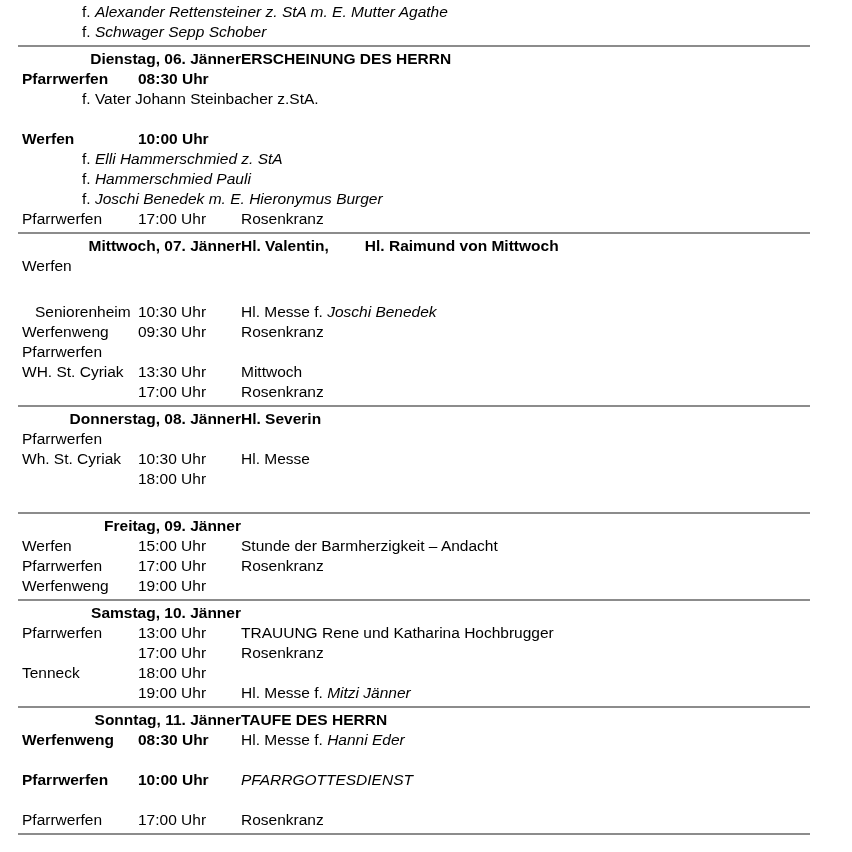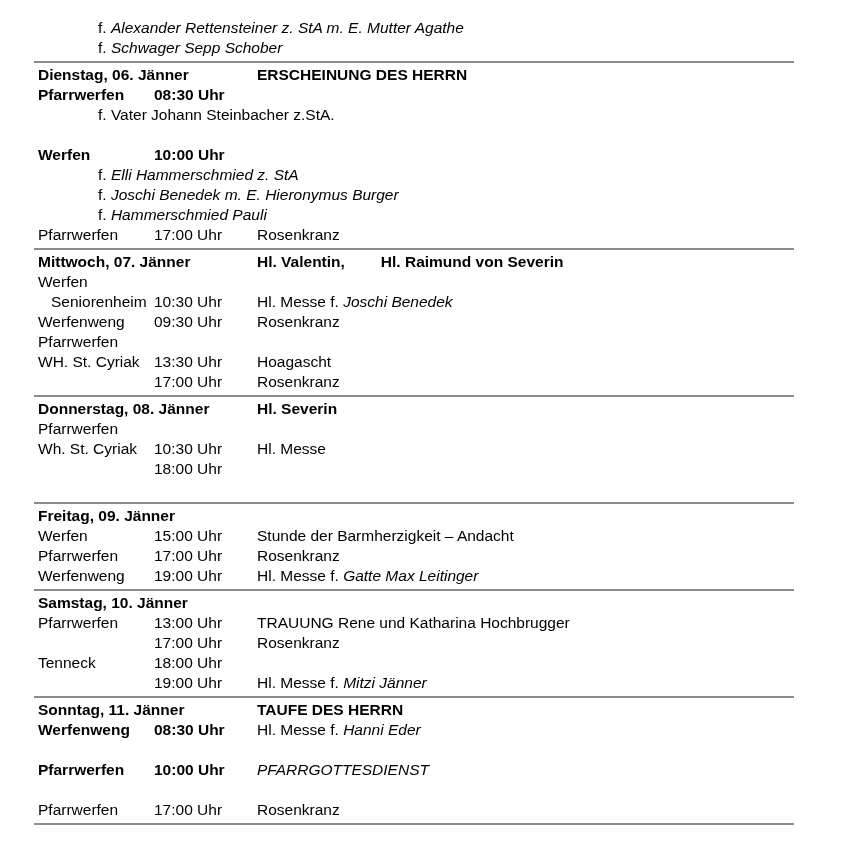--- a/index.html
+++ b/index.html
@@ -12,21 +12,21 @@
     height: 852px;
     font-family: "Liberation Sans", sans-serif;
     color: #000000;
     overflow: hidden;
   }
   #sheet {
     position: relative;
     width: 852px;
     height: 852px;
     box-sizing: border-box;
-    padding: 16px;
+    padding: 0;
   }
 
   
   .rule {
     height: 0;
     border-top: 2px solid #8c8c8c;
     margin: 0 42px 0 18px;
   }
   .rule.thin { border-top-width: 2px; }
 
@@ -51,38 +51,38 @@
   }
   .col-event {
     flex: 1 1 auto;
     white-space: nowrap;
   }
 
   
   .row.day .col-place,
   .row.day .col-time,
   .row.day .col-event { font-weight: bold; }
-  .row.day .col-place { width: 241px; flex: 0 0 241px; }
+  .row.day .col-place { width: 241px; flex: 0 0 241px; text-align: right; }
 
   .row.bold .col-place,
   .row.bold .col-time,
   .row.bold .col-event { font-weight: bold; }
 
   
   .feast-gap { display: inline-block; width: 36px; }
 
   
   .row.intention { line-height: 20px; }
   .row.intention .col-event {
     padding-left: 82px;
   }
   .it { font-style: italic; }
 
   
-  .indent { padding-left: 35px !important; }
+  .indent { padding-left: 35px !important; margin-top: 26px; }
   .spacer-md { height: 20px; }
 
   .block { padding: 2px 0 3px 0; }
 </style>
 </head>
 <body>
 
 <div id="sheet">
   <div id="content">
       <div class="block">
@@ -108,36 +108,36 @@
         </div>
         <div class="spacer-md"></div>
         <div class="row bold">
           <div class="col-place">Werfen</div>
           <div class="col-time">10:00 Uhr</div>
         </div>
         <div class="row intention">
           <div class="col-event">f. <span class="it">Elli Hammerschmied z. StA</span></div>
         </div>
         <div class="row intention">
+          <div class="col-event">f. <span class="it">Hammerschmied Pauli</span></div>
+        </div>
+        <div class="row intention">
           <div class="col-event">f. <span class="it">Joschi Benedek m. E. Hieronymus Burger</span></div>
         </div>
-        <div class="row intention">
-          <div class="col-event">f. <span class="it">Hammerschmied Pauli</span></div>
-        </div>
         <div class="row">
           <div class="col-place">Pfarrwerfen</div>
           <div class="col-time">17:00 Uhr</div>
           <div class="col-event">Rosenkranz</div>
         </div>
       </div>
       <div class="rule thin"></div>
       <div class="block">
         <div class="row day">
           <div class="col-place">Mittwoch, 07. Jänner</div>
-          <div class="col-event">Hl. Valentin,<span class="feast-gap"></span><span>Hl. Raimund von Severin</span></div>
+          <div class="col-event">Hl. Valentin,<span class="feast-gap"></span><span>Hl. Raimund von Mittwoch</span></div>
         </div>
         <div class="row">
           <div class="col-place">Werfen</div>
           <div class="col-time"></div>
           <div class="col-event"></div>
         </div>
         <div class="row">
           <div class="col-place indent">Seniorenheim</div>
           <div class="col-time">10:30 Uhr</div>
           <div class="col-event">Hl. Messe f. <span class="it">Joschi Benedek</span></div>
@@ -148,21 +148,21 @@
           <div class="col-event">Rosenkranz</div>
         </div>
         <div class="row">
           <div class="col-place">Pfarrwerfen</div>
           <div class="col-time"></div>
           <div class="col-event"></div>
         </div>
         <div class="row">
           <div class="col-place">WH. St. Cyriak</div>
           <div class="col-time">13:30 Uhr</div>
-          <div class="col-event">Hoagascht</div>
+          <div class="col-event">Mittwoch</div>
         </div>
         <div class="row">
           <div class="col-place"></div>
           <div class="col-time">17:00 Uhr</div>
           <div class="col-event">Rosenkranz</div>
         </div>
       </div>
       <div class="rule thin"></div>
       <div class="block">
         <div class="row day">
@@ -197,21 +197,20 @@
           <div class="col-event">Stunde der Barmherzigkeit – Andacht</div>
         </div>
         <div class="row">
           <div class="col-place">Pfarrwerfen</div>
           <div class="col-time">17:00 Uhr</div>
           <div class="col-event">Rosenkranz</div>
         </div>
         <div class="row">
           <div class="col-place">Werfenweng</div>
           <div class="col-time">19:00 Uhr</div>
-          <div class="col-event">Hl. Messe f. <span class="it">Gatte Max Leitinger</span></div>
         </div>
       </div>
       <div class="rule thin"></div>
       <div class="block">
         <div class="row day">
           <div class="col-place">Samstag, 10. Jänner</div>
           <div class="col-event"></div>
         </div>
         <div class="row">
           <div class="col-place">Pfarrwerfen</div>

